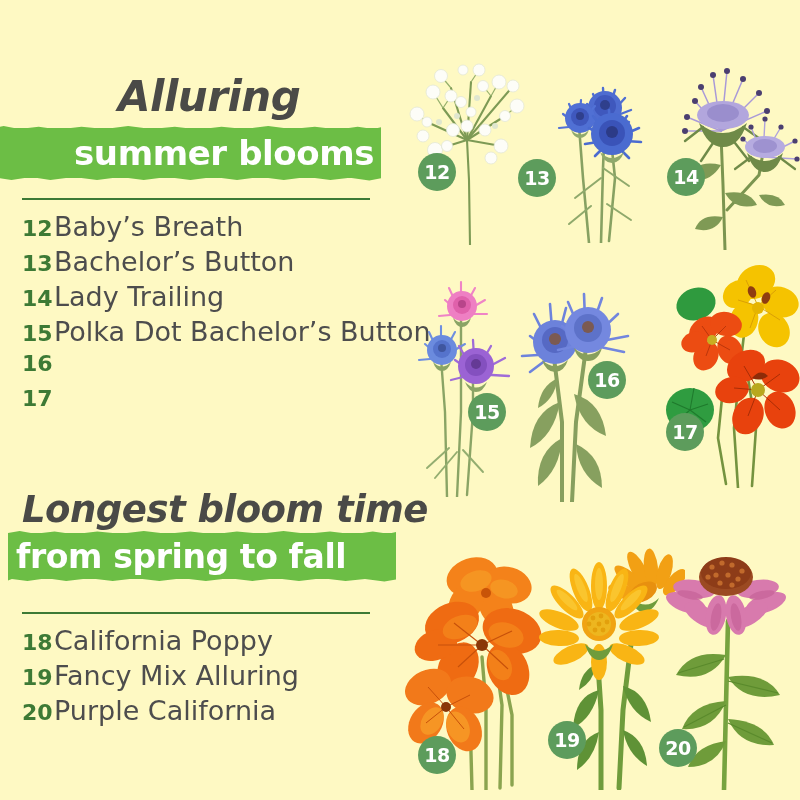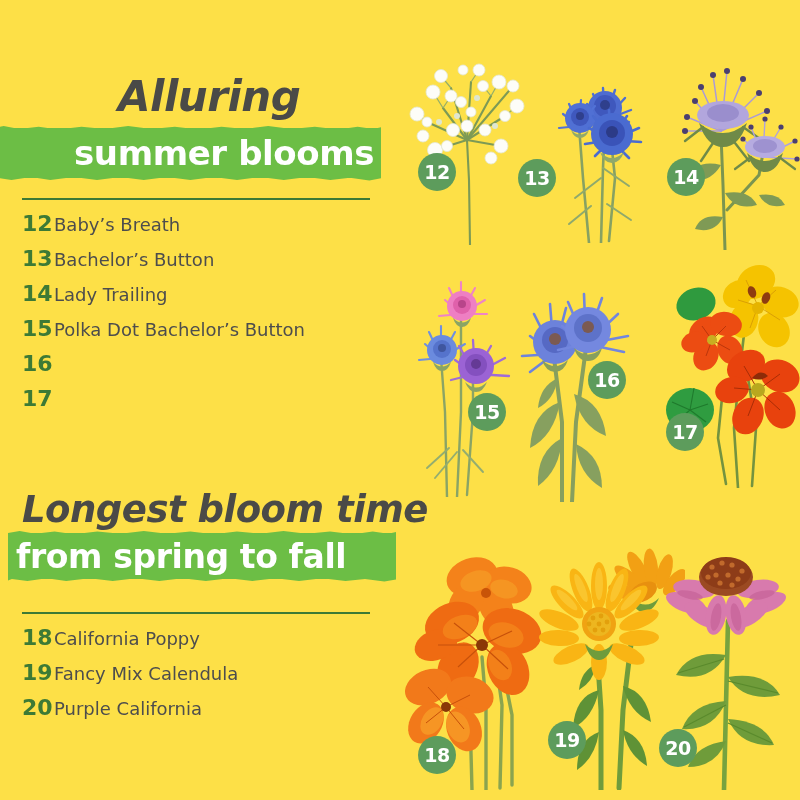--- a/index.html
+++ b/index.html
@@ -12,21 +12,21 @@
     height: 800px;
     overflow: hidden;
     font-family: "Liberation Sans", sans-serif;
     position: relative;
   }
   #poster {
     position: absolute;
     inset: 0;
     width: 800px;
     height: 800px;
-    background: #fde047;
+    background: #fef9c3;
   }
 
   
   .left-col {
     position: absolute;
     left: 0;
     top: 0;
     width: 400px;
     height: 800px;
   }
@@ -133,21 +133,21 @@
   .pl-num {
     color: #3d7a35;
     font-weight: bold;
     font-size: 22px;
     font-family: "DejaVu Sans", sans-serif;
     width: 32px;
     flex: 0 0 32px;
   }
   .pl-name {
     color: #4d4d4d;
-    font-size: 18px;
+    font-size: 27px;
     font-family: "DejaVu Sans", sans-serif;
   }
 
   
   .photo-area {
     position: absolute;
     left: 395px;
     top: 0;
     width: 405px;
     height: 800px;
@@ -220,21 +220,21 @@
 
     <div class="rule r2"></div>
 
     <ul class="plant-list l2">
       <li>
         <span class="pl-num">18</span>
         <span class="pl-name">California Poppy</span>
       </li>
       <li>
         <span class="pl-num">19</span>
-        <span class="pl-name">Fancy Mix Calendula</span>
+        <span class="pl-name">Fancy Mix Alluring</span>
       </li>
       <li>
         <span class="pl-num">20</span>
         <span class="pl-name">Purple California</span>
       </li>
     </ul>
   </div>
 
   <div class="photo-area">
 

